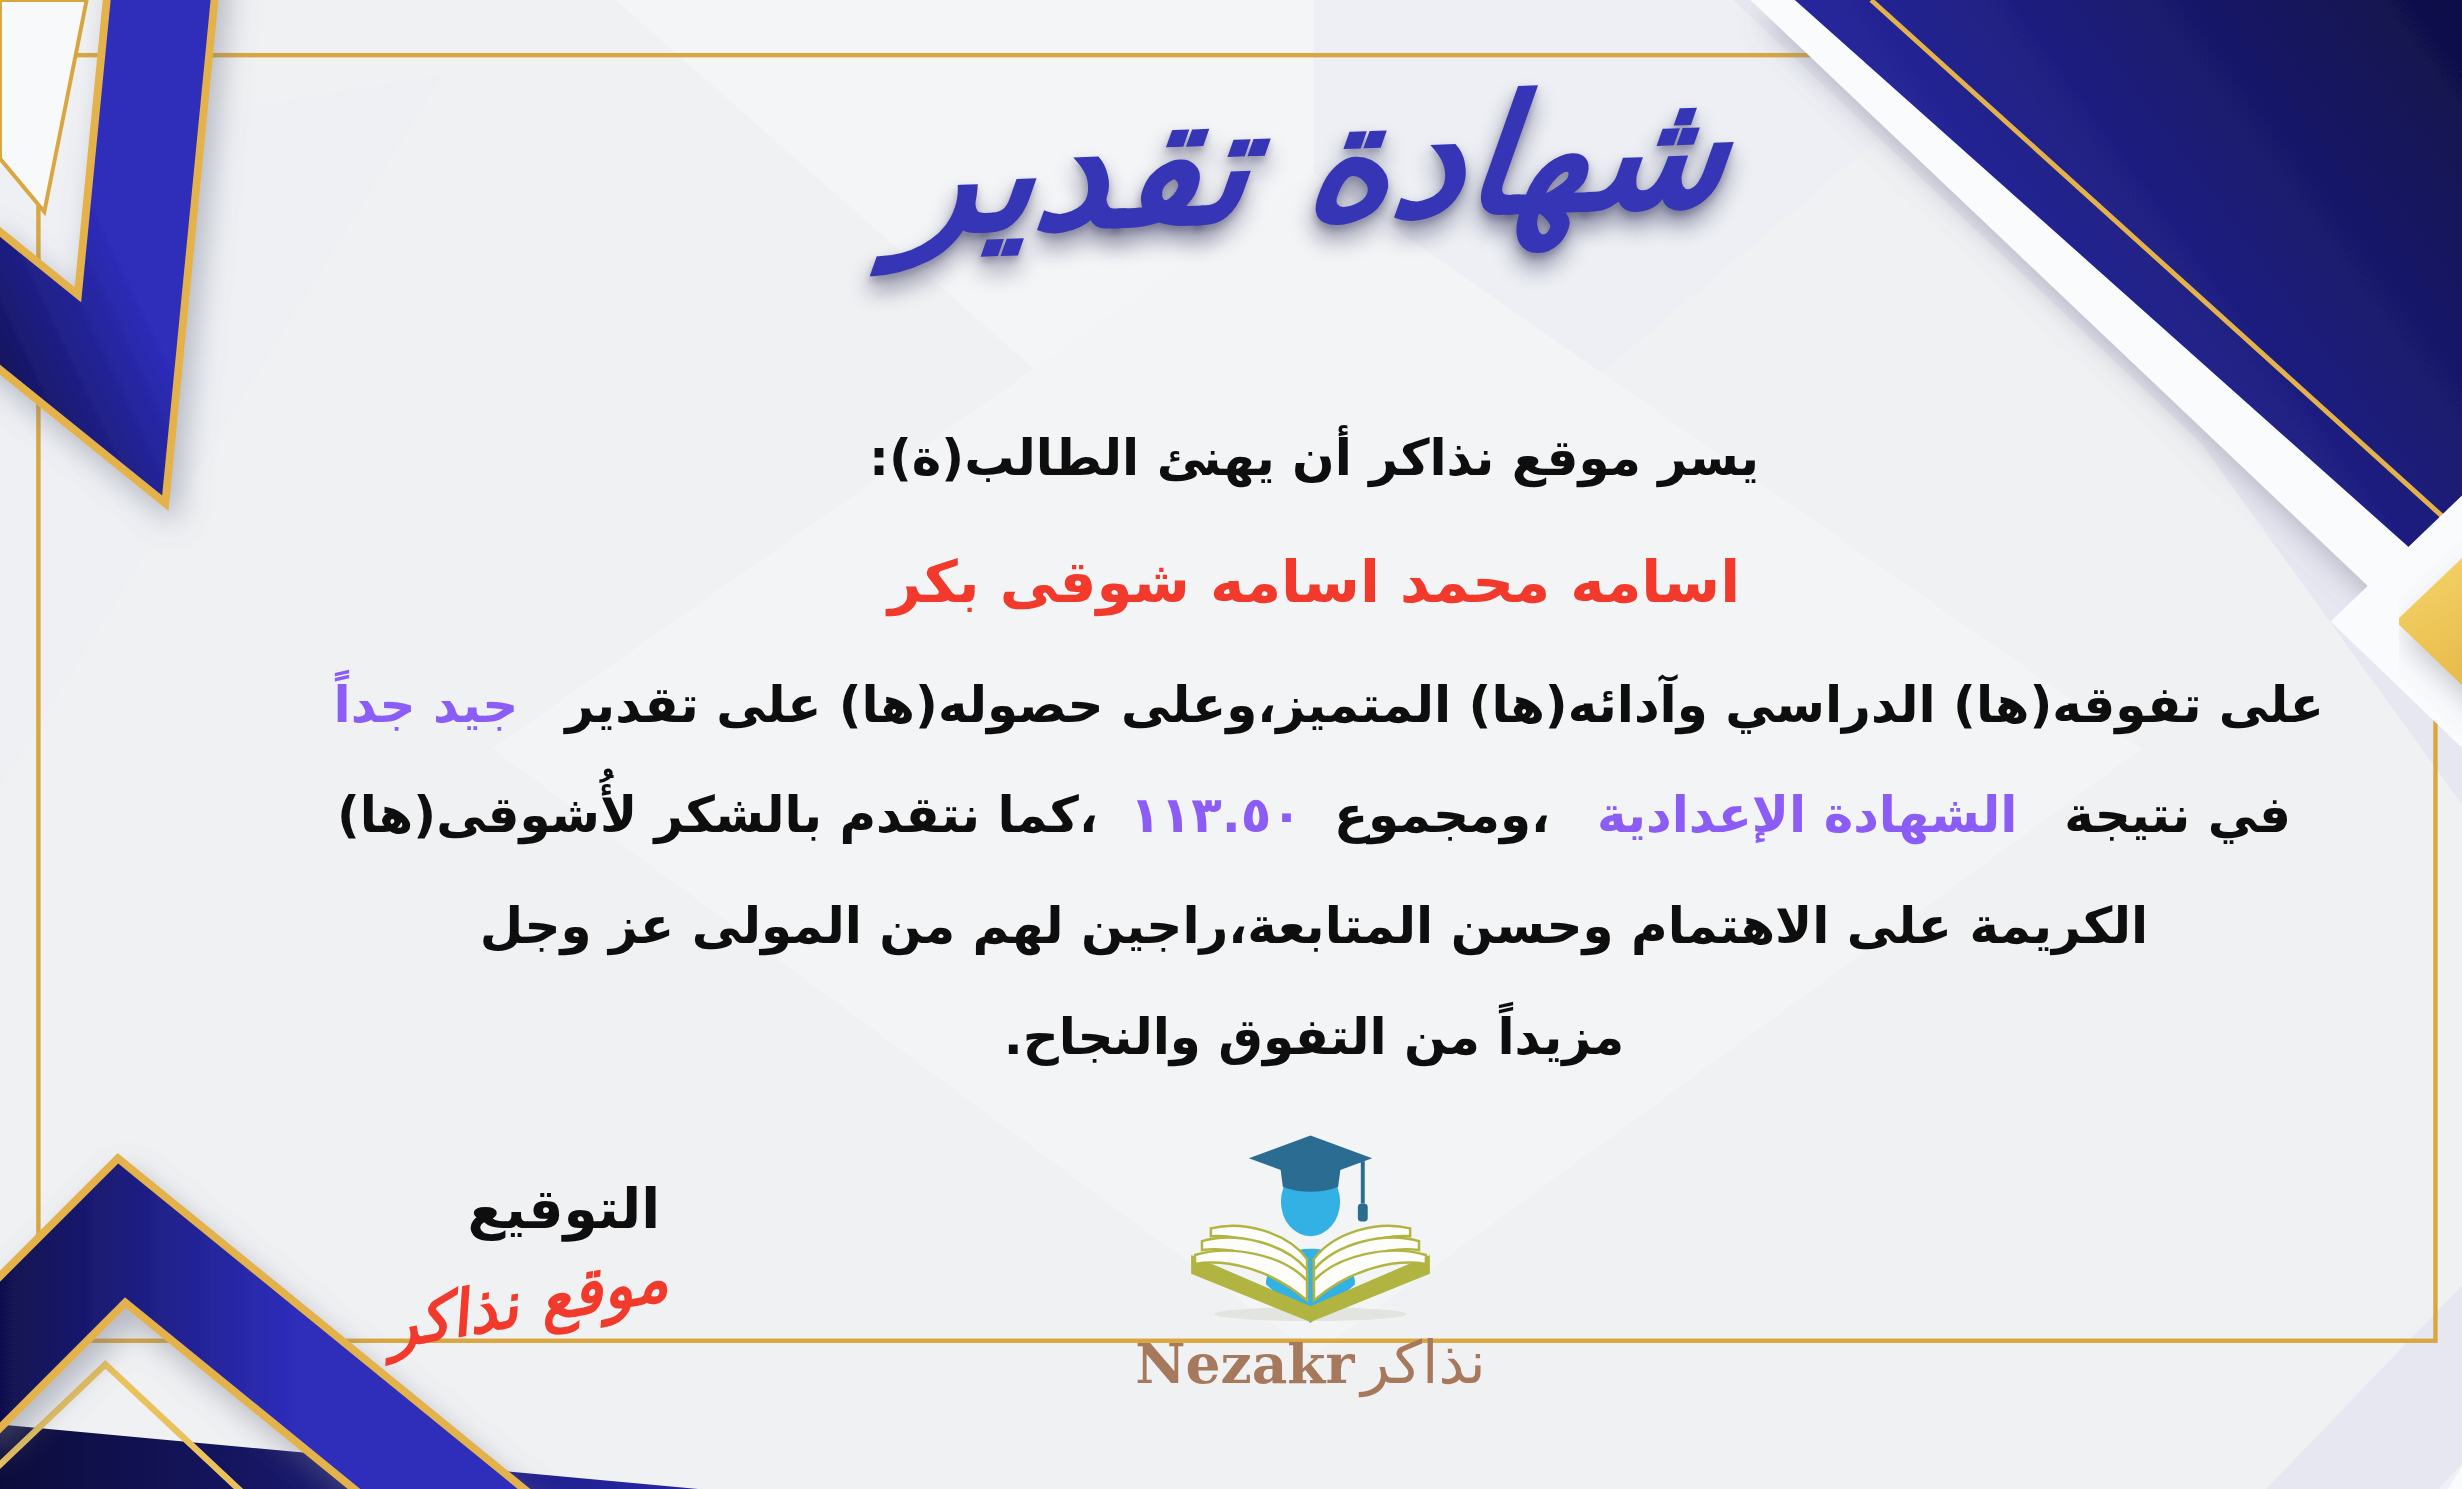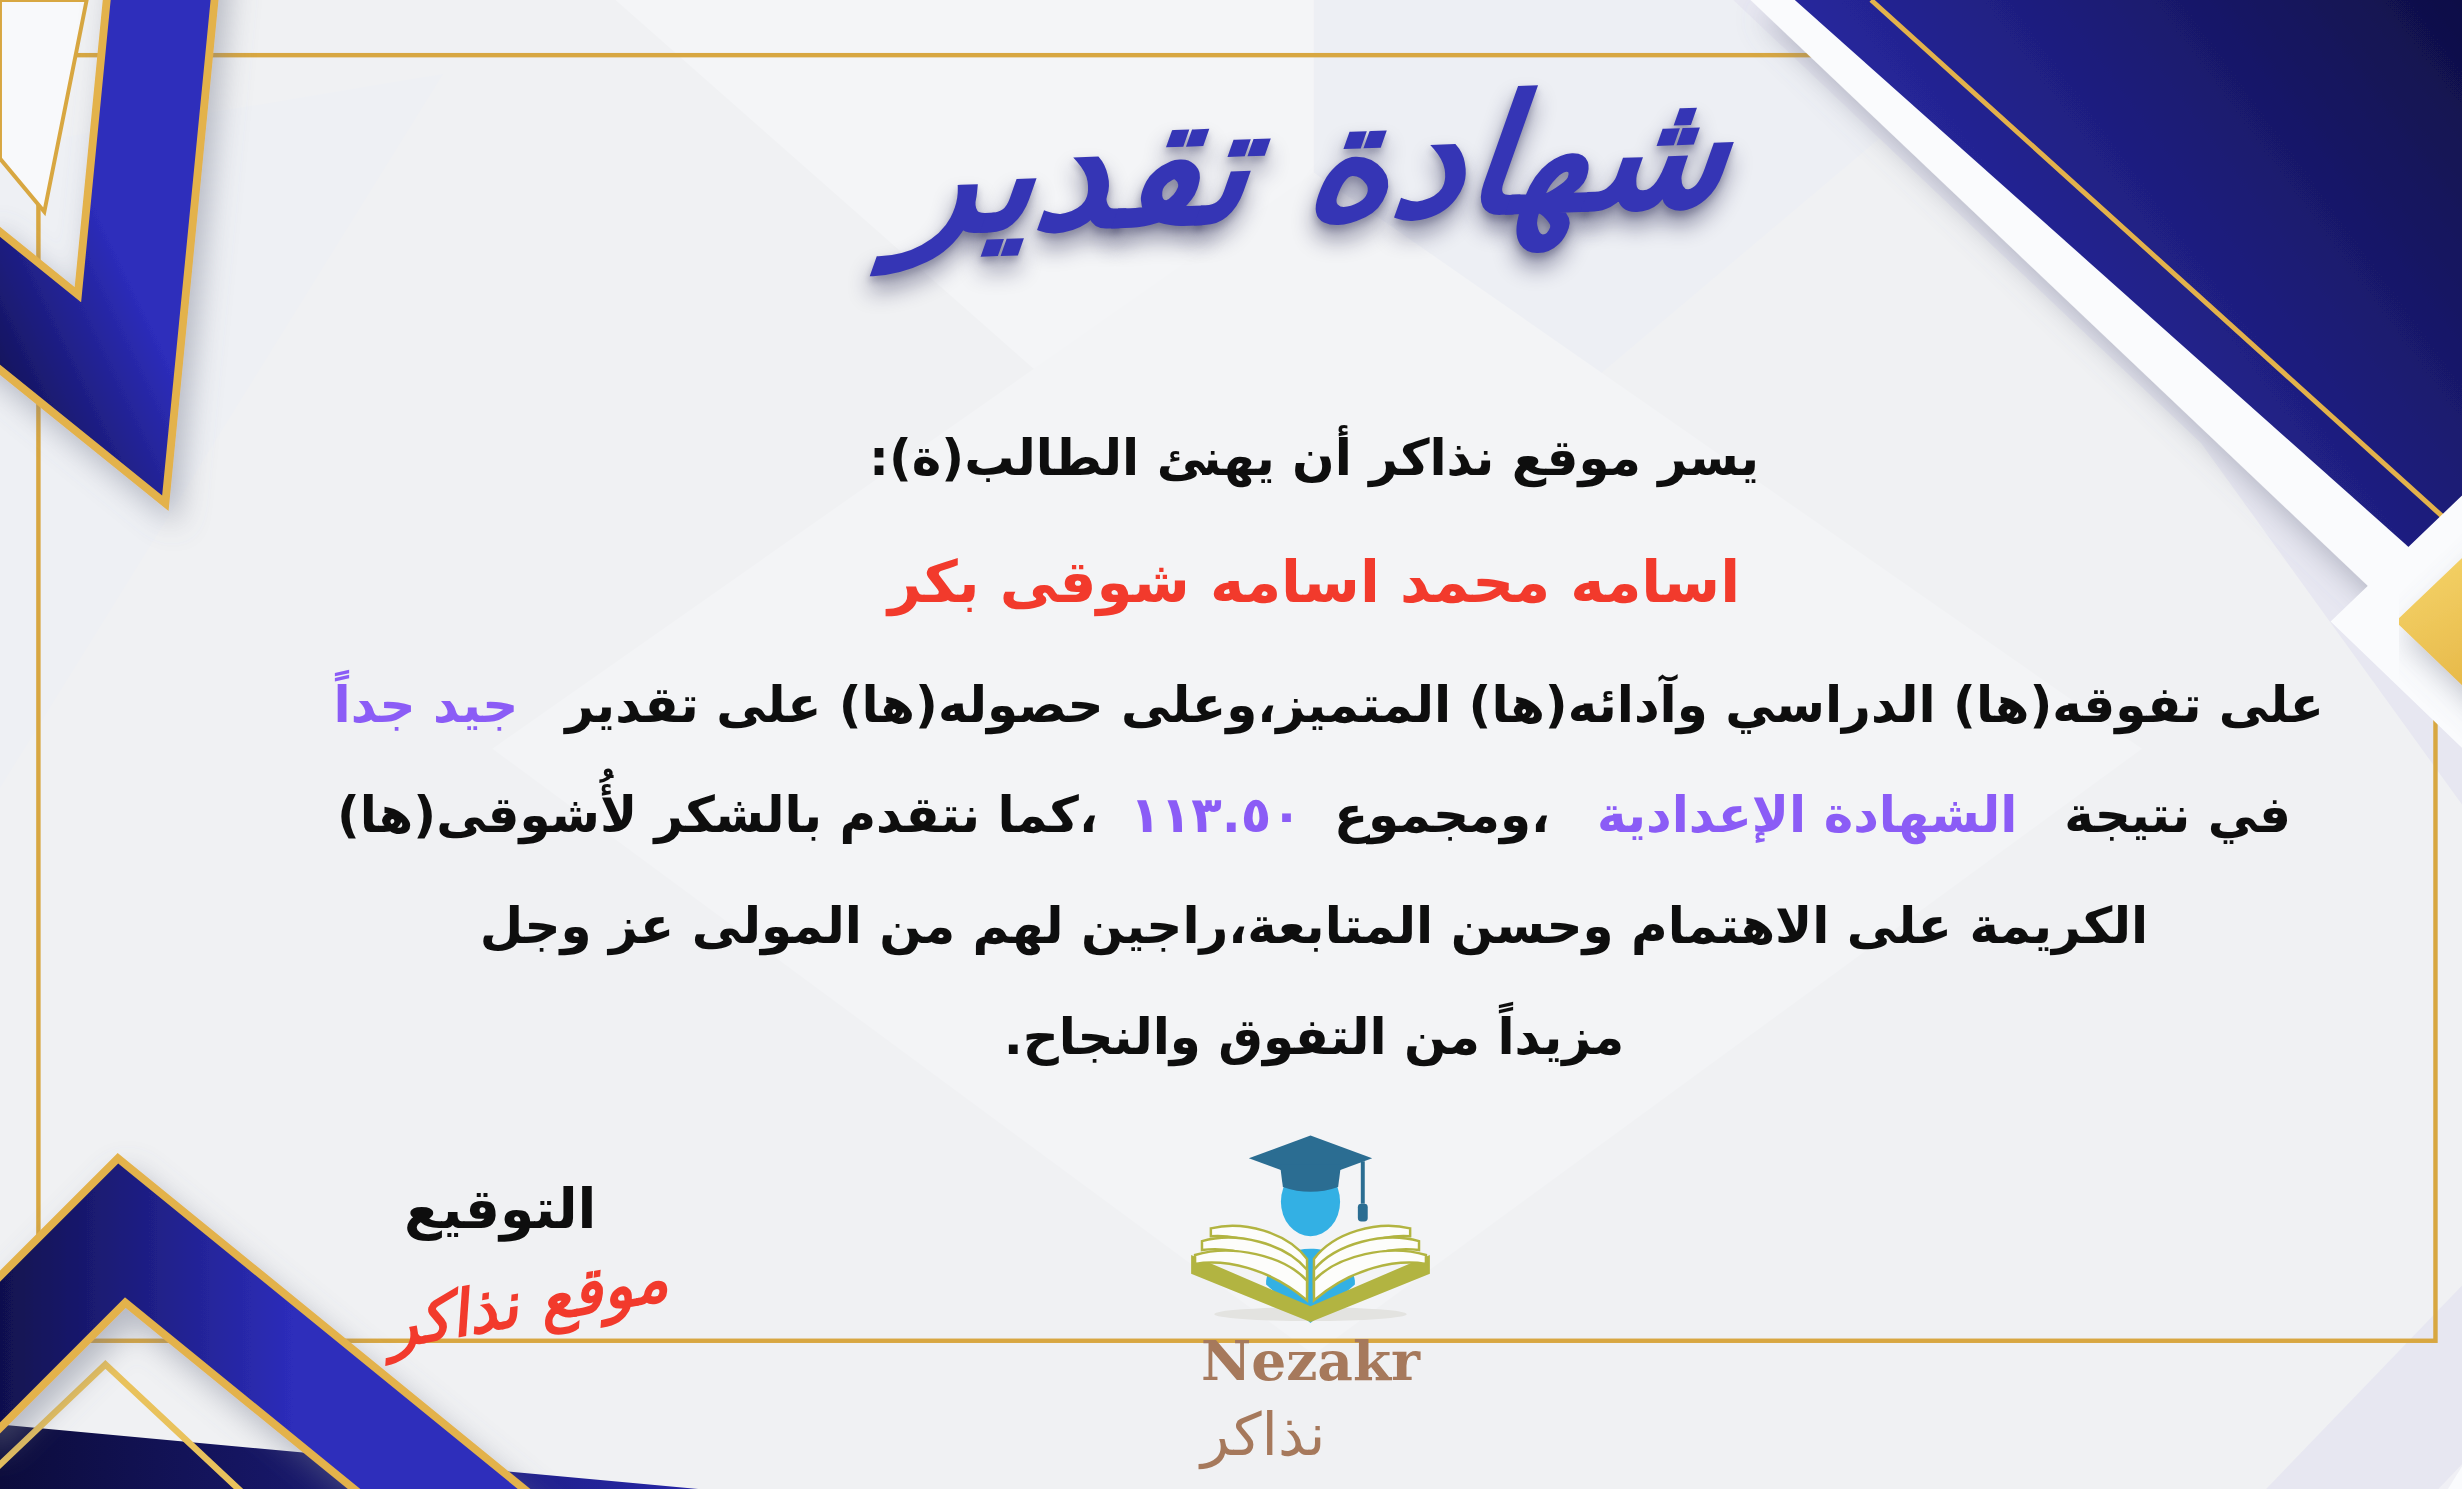--- a/index.html
+++ b/index.html
@@ -29,37 +29,37 @@
   .l1{ top:676px; font-size:50px; }
   .l2{ top:786px; font-size:50px; }
   .l3{ top:897px; font-size:50px; }
   .l4{ top:1008px; font-size:50px; }
   .red{ color:#8b5cf6; }
   .pad{ margin:0 29.5px; }
   .pad-sm{ margin:0 14.8px; }
 
   .sign-label{
     position:absolute; left:404px; top:1177px; width:256px;
-    text-align:left; direction:rtl;
+    text-align:right; direction:rtl;
     font-size:55px; font-weight:bold; color:#0e0e0e; white-space:nowrap;
   }
   .sign-script{
     position:absolute; left:364px; top:1266px; width:325px;
     text-align:center; direction:rtl;
     font-size:63px; font-style:italic; font-weight:bold;
     color:#f23a2c; transform:rotate(-10deg); white-space:nowrap;
   }
 
   .logo{
     position:absolute; left:1138px; top:1107px; width:345px;
     display:flex; flex-direction:column; align-items:center;
   }
   .logo-icon{ width:305px; height:220px; }
   .logo-text{
-    display:flex; flex-direction:column; align-items:baseline; gap:6.9px;
+    display:flex; flex-direction:row; align-items:baseline; gap:6.9px;
     color:#a6795c; margin-top:1px; white-space:nowrap;
   }
   .logo-latin{ font-family:"DejaVu Serif", serif; font-weight:bold; font-size:55px; }
   .logo-ar{ font-weight:normal; font-size:59px; direction:rtl; }
 </style>
 </head>
 <body>
 
 <div class="stage">
 

